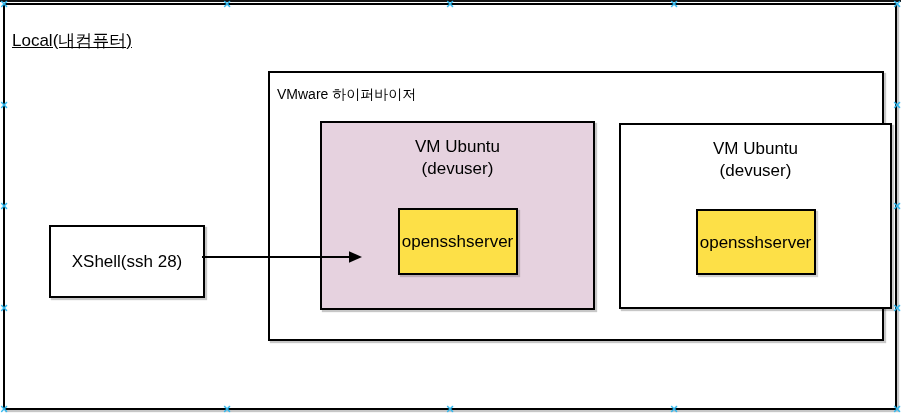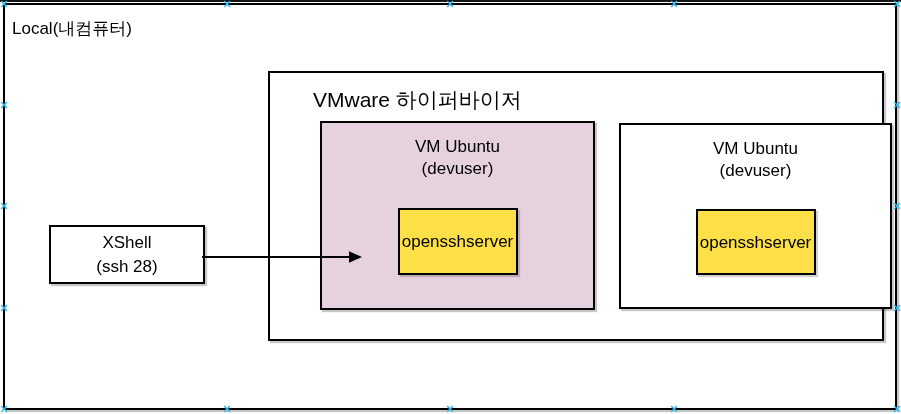--- a/index.html
+++ b/index.html
@@ -17,27 +17,27 @@
     background:#ffffff;
     box-sizing:border-box;
     box-shadow:2px 2px 1px rgba(0,0,0,0.22);
   }
   #top-edge-line{
     position:absolute;left:0;top:0;width:901px;height:2px;
     background:#141414;
   }
   #local-box{left:3px;top:3px;width:894px;height:407px;}
   #local-label{
-    position:absolute;left:7px;top:12px;
-    font-size:17px;white-space:nowrap;
+    position:absolute;left:7px;top:24px;
+    font-size:17px;white-space:nowrap;text-decoration:underline;
   }
   #hv-box{left:266px;top:69px;width:616px;height:270px;}
   #hv-label{
     position:absolute;left:7px;top:13px;
-    font-size:21px;white-space:nowrap;margin-left:36px;
+    font-size:14px;white-space:nowrap;
   }
   .vm-box{width:275px;height:189px;text-align:center;margin-left:34px;}
   #vm-box-1{left:284px;top:119px;background:#e6d2df;}
   #vm-box-2{left:583px;top:121px;width:273px;height:186px;background:#ffffff;}
   .vm-title{
     padding-top:13px;
     font-size:17px;line-height:22px;
   }
   .ssh-box{
     position:absolute;
@@ -45,22 +45,22 @@
     width:120px;height:67px;
     border:2px solid #000000;background:#fde047;
     box-sizing:border-box;
     display:flex;flex-direction:row;align-items:center;justify-content:center;
     font-size:17px;line-height:25px;
     box-shadow:2px 2px 1px rgba(0,0,0,0.18);
   }
   #ssh-box-1{top:85px;}
   #ssh-box-2{top:84px;height:66px;}
   #xshell-box{
-    left:47px;top:223px;width:156px;height:59px;
-    display:flex;flex-direction:column;align-items:center;justify-content:center;
+    left:47px;top:223px;width:156px;height:73px;
+    display:flex;align-items:center;justify-content:center;
     font-size:17px;line-height:24px;text-align:center;
   }
   #arrow-svg{position:absolute;left:201px;top:246px;}
   .cp{
     position:absolute;
     transform:translate(-50%,-50%);
     color:#2eb7ee;
     font-size:11px;font-weight:bold;line-height:1;
     font-family:"DejaVu Sans",sans-serif;
     z-index:5;

